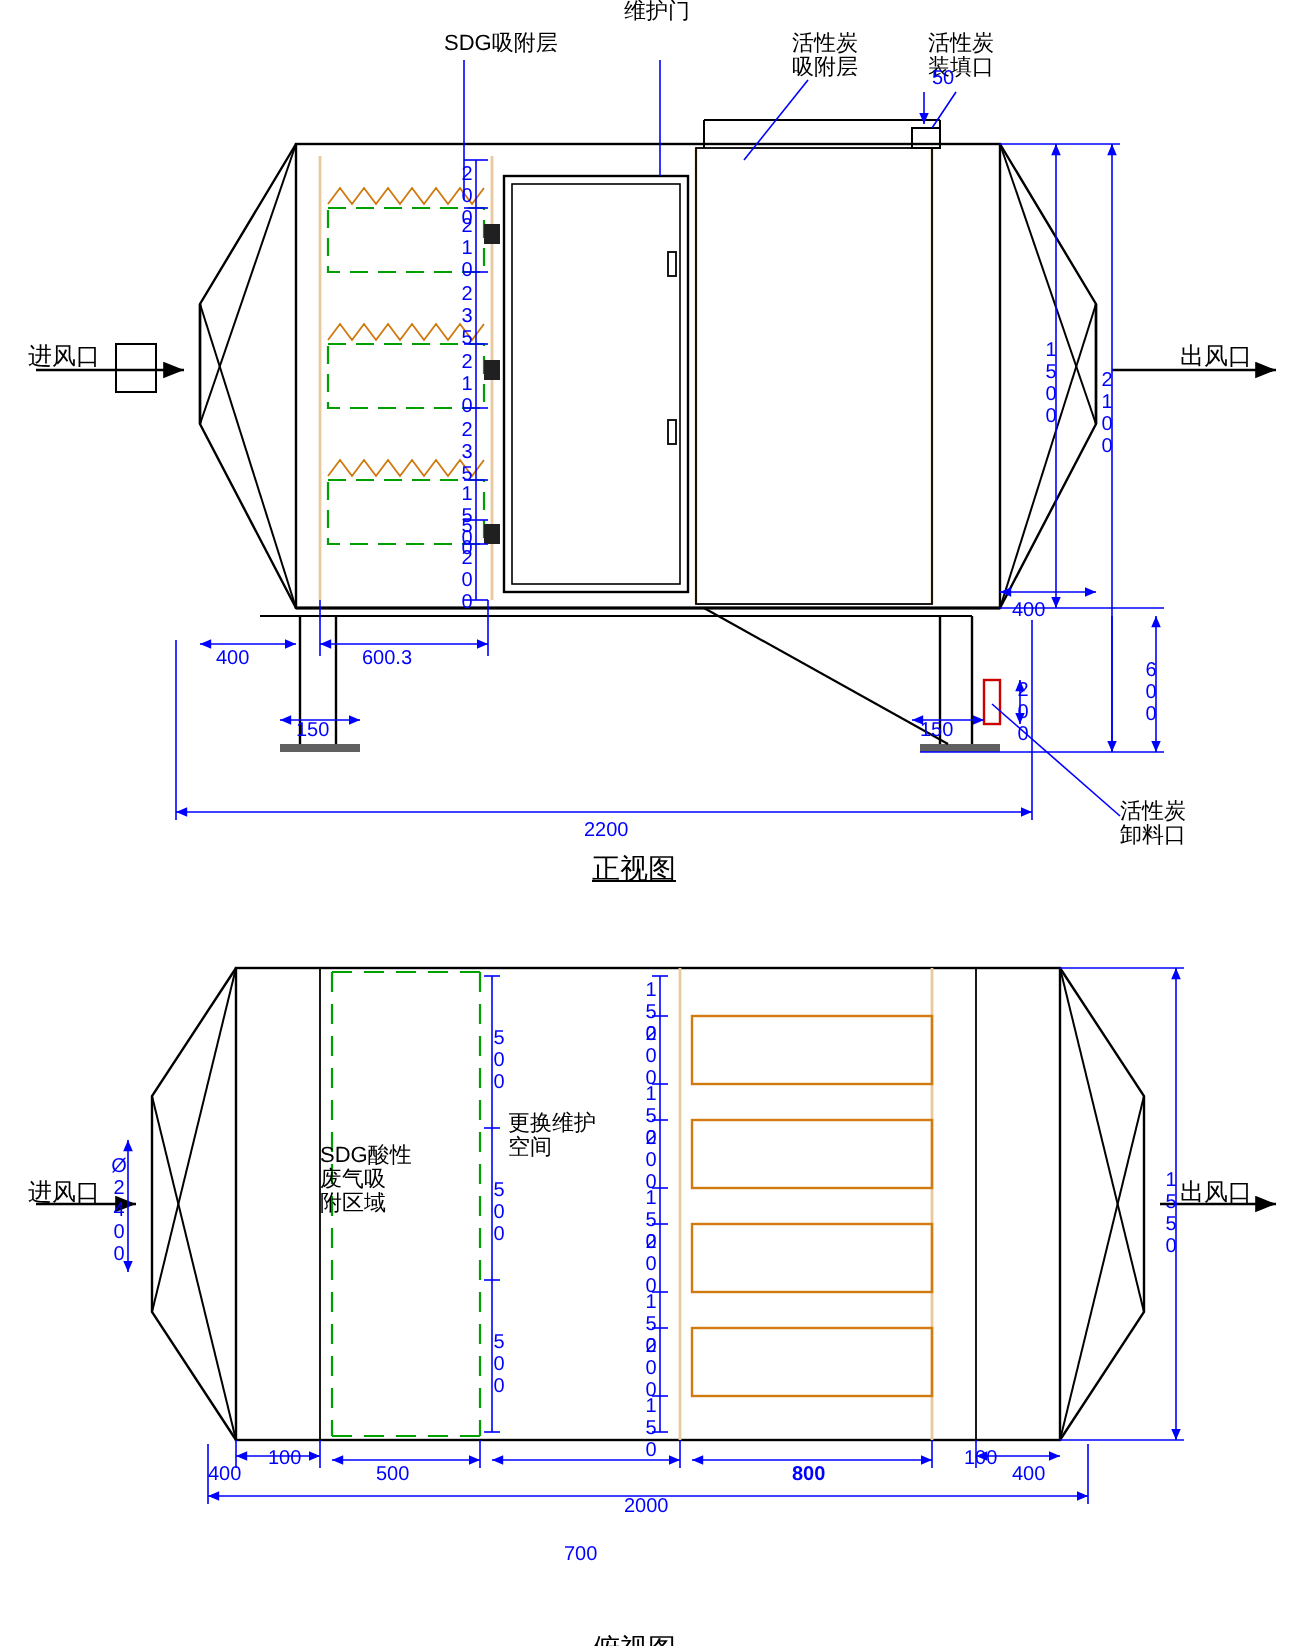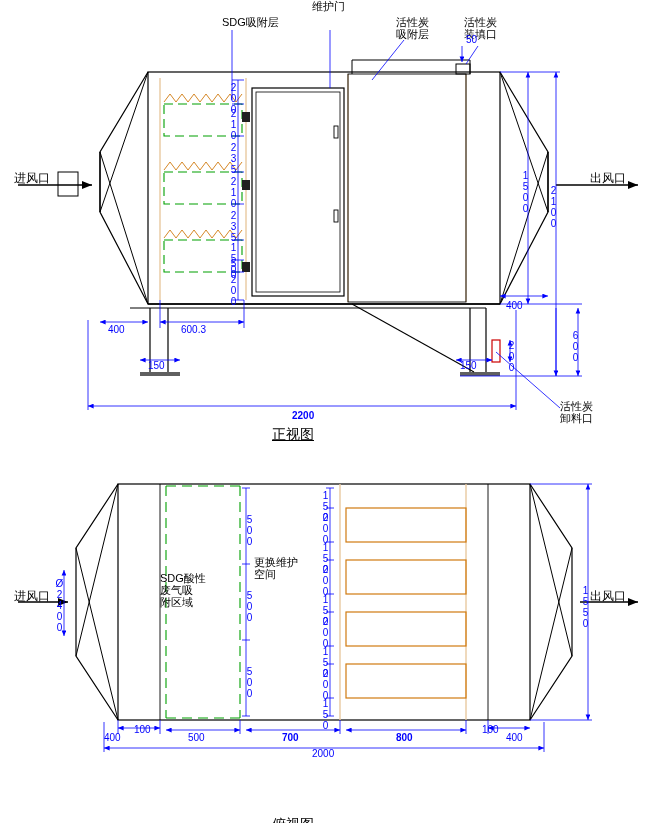--- a/index.html
+++ b/index.html
@@ -3,21 +3,21 @@
 <meta charset="utf-8">
 <style>
   html, body { margin:0; padding:0; background:#ffffff; }
   body { width:650px; height:823px; position:relative;
          font-family:"Liberation Sans", sans-serif; color:#000; overflow:hidden; }
   .stage { position:absolute; left:0; top:0; width:530px; height:823px; }
   svg { position:absolute; left:0; top:0; }
   .lbl { position:absolute; font-size:11px; line-height:12px; white-space:pre; }
   .lbl.black { color:#000000; }
   .vert { writing-mode:vertical-rl; text-orientation:upright; letter-spacing:0px; }
-  .title { position:absolute; font-size:14px; color:#000; text-decoration:underline; white-space:nowrap; }
+  .title { position:absolute; font-size:14px; color:#000; text-decoration:underline; white-space:nowrap;margin-left:24px; }
   .dim { font-size:10px; color:#0000ff; }
 </style>
 </head>
 <body>
 
 <div class="stage">
 
 <svg width="650" height="823" viewBox="0 0 650 823">
   <defs>
     <marker id="arrEndB" markerWidth="8" markerHeight="8" refX="7" refY="3" orient="auto">
@@ -245,21 +245,21 @@
 <div class="dim" style="position:absolute; left:466px; top:34px;">50</div>
 <div class="dim vert" style="position:absolute; left:520px; top:170px;">1500</div>
 <div class="dim vert" style="position:absolute; left:548px; top:185px;">2100</div>
 <div class="dim vert" style="position:absolute; left:570px; top:330px;">600</div>
 <div class="dim" style="position:absolute; left:506px; top:300px;">400</div>
 <div class="dim" style="position:absolute; left:108px; top:324px;">400</div>
 <div class="dim" style="position:absolute; left:181px; top:324px;">600.3</div>
 <div class="dim" style="position:absolute; left:148px; top:360px;">150</div>
 <div class="dim" style="position:absolute; left:460px; top:360px;">150</div>
 <div class="dim vert" style="position:absolute; left:506px; top:340px;">200</div>
-<div class="dim" style="position:absolute; left:292px; top:410px;font-weight:bold;">2200</div>
+<div class="dim" style="position:absolute; left:292px; top:410px;">2200</div>
 
 <div class="dim vert" style="position:absolute; left:228px; top:82px;">200</div>
 <div class="dim vert" style="position:absolute; left:228px; top:108px;">210</div>
 <div class="dim vert" style="position:absolute; left:228px; top:142px;">235</div>
 <div class="dim vert" style="position:absolute; left:228px; top:176px;">210</div>
 <div class="dim vert" style="position:absolute; left:228px; top:210px;">235</div>
 <div class="dim vert" style="position:absolute; left:228px; top:242px;">150</div>
 <div class="dim vert" style="position:absolute; left:228px; top:258px;">50</div>
 <div class="dim vert" style="position:absolute; left:228px; top:274px;">200</div>
 
@@ -270,21 +270,21 @@
 
 <div class="lbl black" style="left:160px; top:572px;">SDG酸性<br>废气吸<br>附区域</div>
 <div class="lbl black" style="left:254px; top:556px;">更换维护<br>空间</div>
 
 <div class="dim vert" style="position:absolute; left:54px; top:578px;">Ø2400</div>
 <div class="dim vert" style="position:absolute; left:580px; top:585px;">1550</div>
 
 <div class="dim" style="position:absolute; left:104px; top:732px;">400</div>
 <div class="dim" style="position:absolute; left:134px; top:724px;">100</div>
 <div class="dim" style="position:absolute; left:188px; top:732px;">500</div>
-<div class="dim" style="position:absolute; left:282px; top:732px;font-weight:bold;">700</div>
+<div class="dim" style="position:absolute; left:282px; top:772px;">700</div>
 <div class="dim" style="position:absolute; left:396px; top:732px;font-weight:bold;">800</div>
 <div class="dim" style="position:absolute; left:482px; top:724px;">100</div>
 <div class="dim" style="position:absolute; left:506px; top:732px;">400</div>
 <div class="dim" style="position:absolute; left:312px; top:748px;">2000</div>
 
 <div class="dim vert" style="position:absolute; left:244px; top:514px;">500</div>
 <div class="dim vert" style="position:absolute; left:244px; top:590px;">500</div>
 <div class="dim vert" style="position:absolute; left:244px; top:666px;">500</div>
 
 <div class="dim vert" style="position:absolute; left:320px; top:490px;">150</div>

